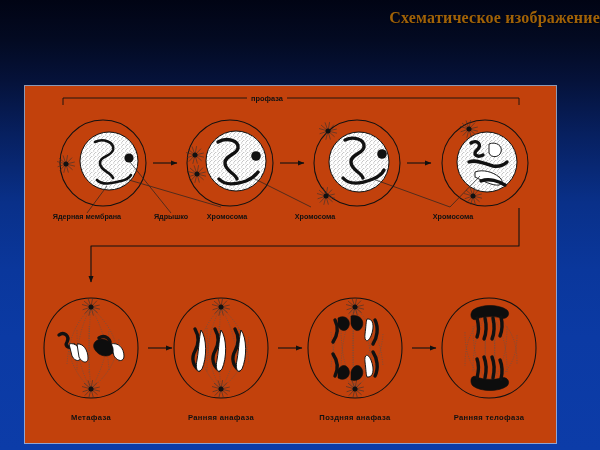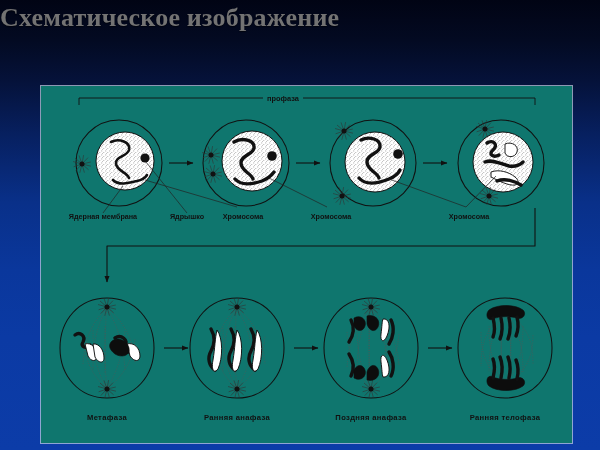--- a/index.html
+++ b/index.html
@@ -18,40 +18,39 @@
         #0a379c 60%,
         #0b3aa4 75%,
         #0c3ca8 100%);
     position: relative;
   }
 
   
   #slide-title {
     position: absolute;
     top: 2px; left: 0; width: 600px;
-    text-align: left;
-    color: #737373;
+    text-align: right;
+    color: #a16207;
     font-family: "Liberation Serif", serif;
     font-weight: bold;
-    font-size: 26px;
+    font-size: 16px;
     line-height: 31px;
     letter-spacing: 0.2px;
     text-shadow: 0 1px 1px rgba(0,0,0,0.55);
   }
   #slide-title .line { display: block; }
 
   
   #diagram-panel {
     position: absolute;
     left: 25px; top: 86px;
     width: 531px; height: 357px;
-    background: #0f766e;
+    background: #c2410c;
     box-shadow: 0 0 0 1px rgba(200,210,230,0.7);
     overflow: hidden;
-    margin-left: 16px;
   }
   #diagram-svg { display: block; }
 
   .lbl {
     font-family: "Liberation Sans", sans-serif;
     font-size: 7.2px;
     font-weight: bold;
     fill: #111111;
   }
   .lbl-phase {

